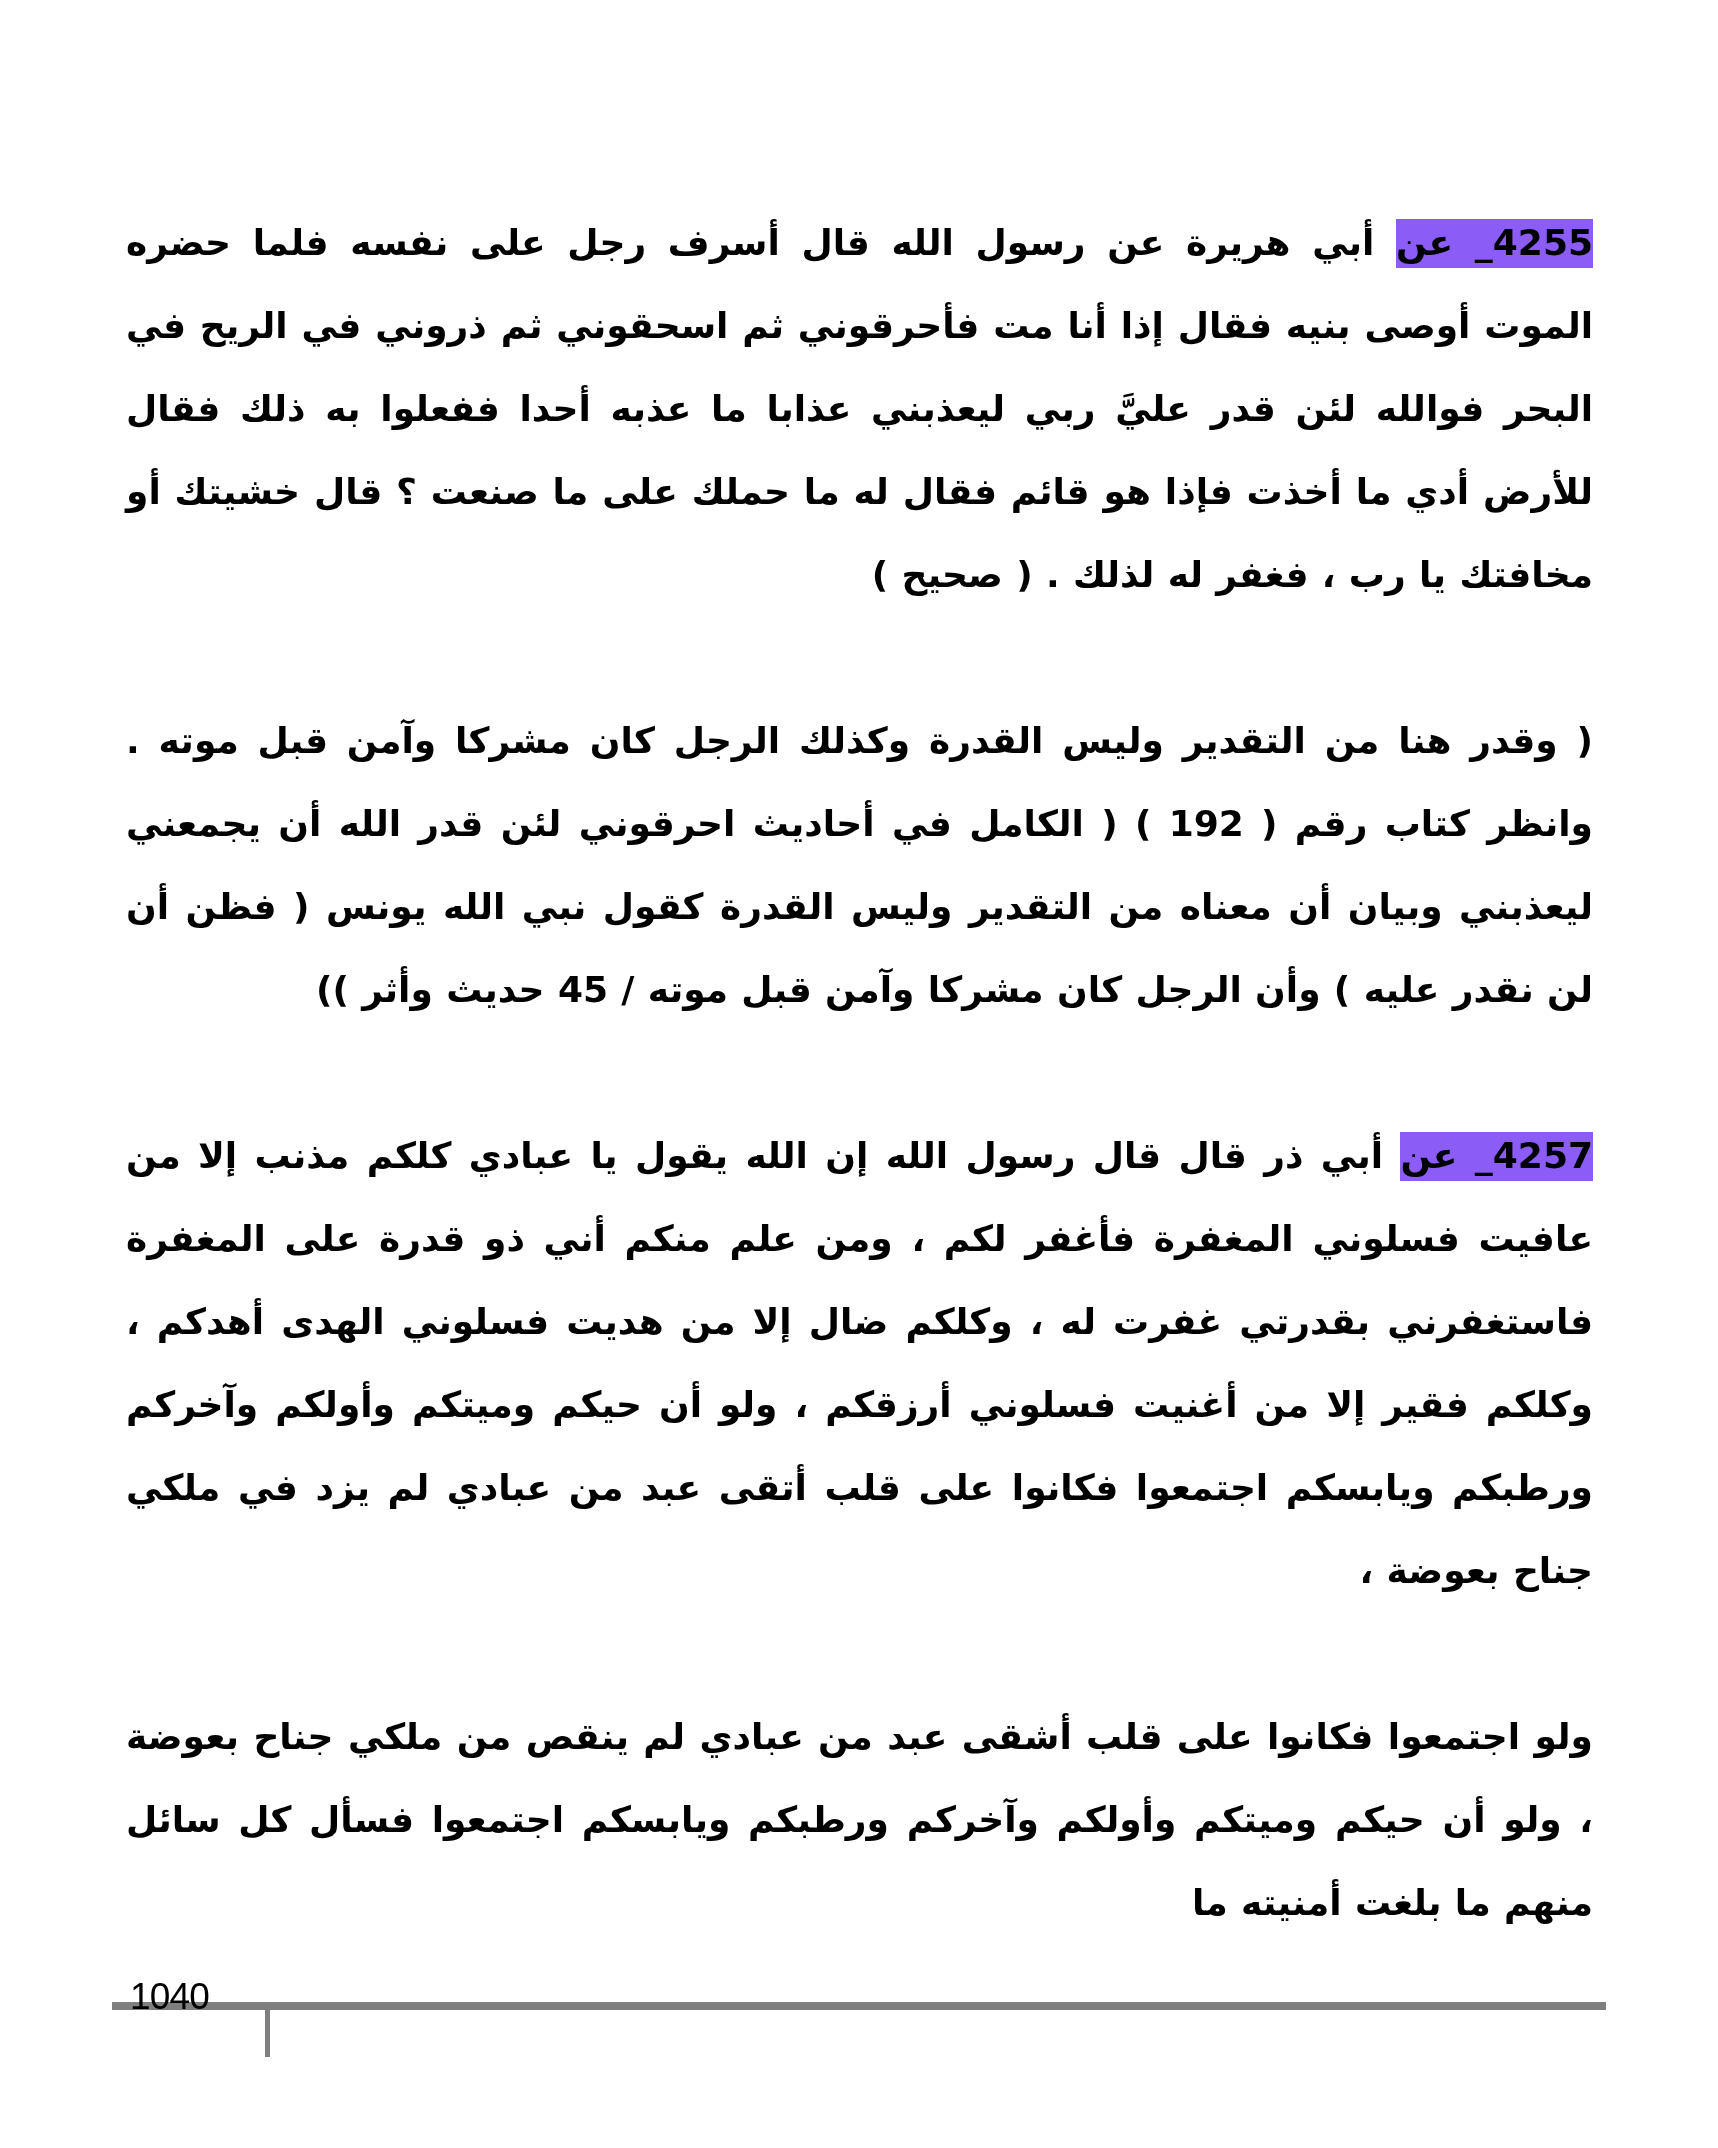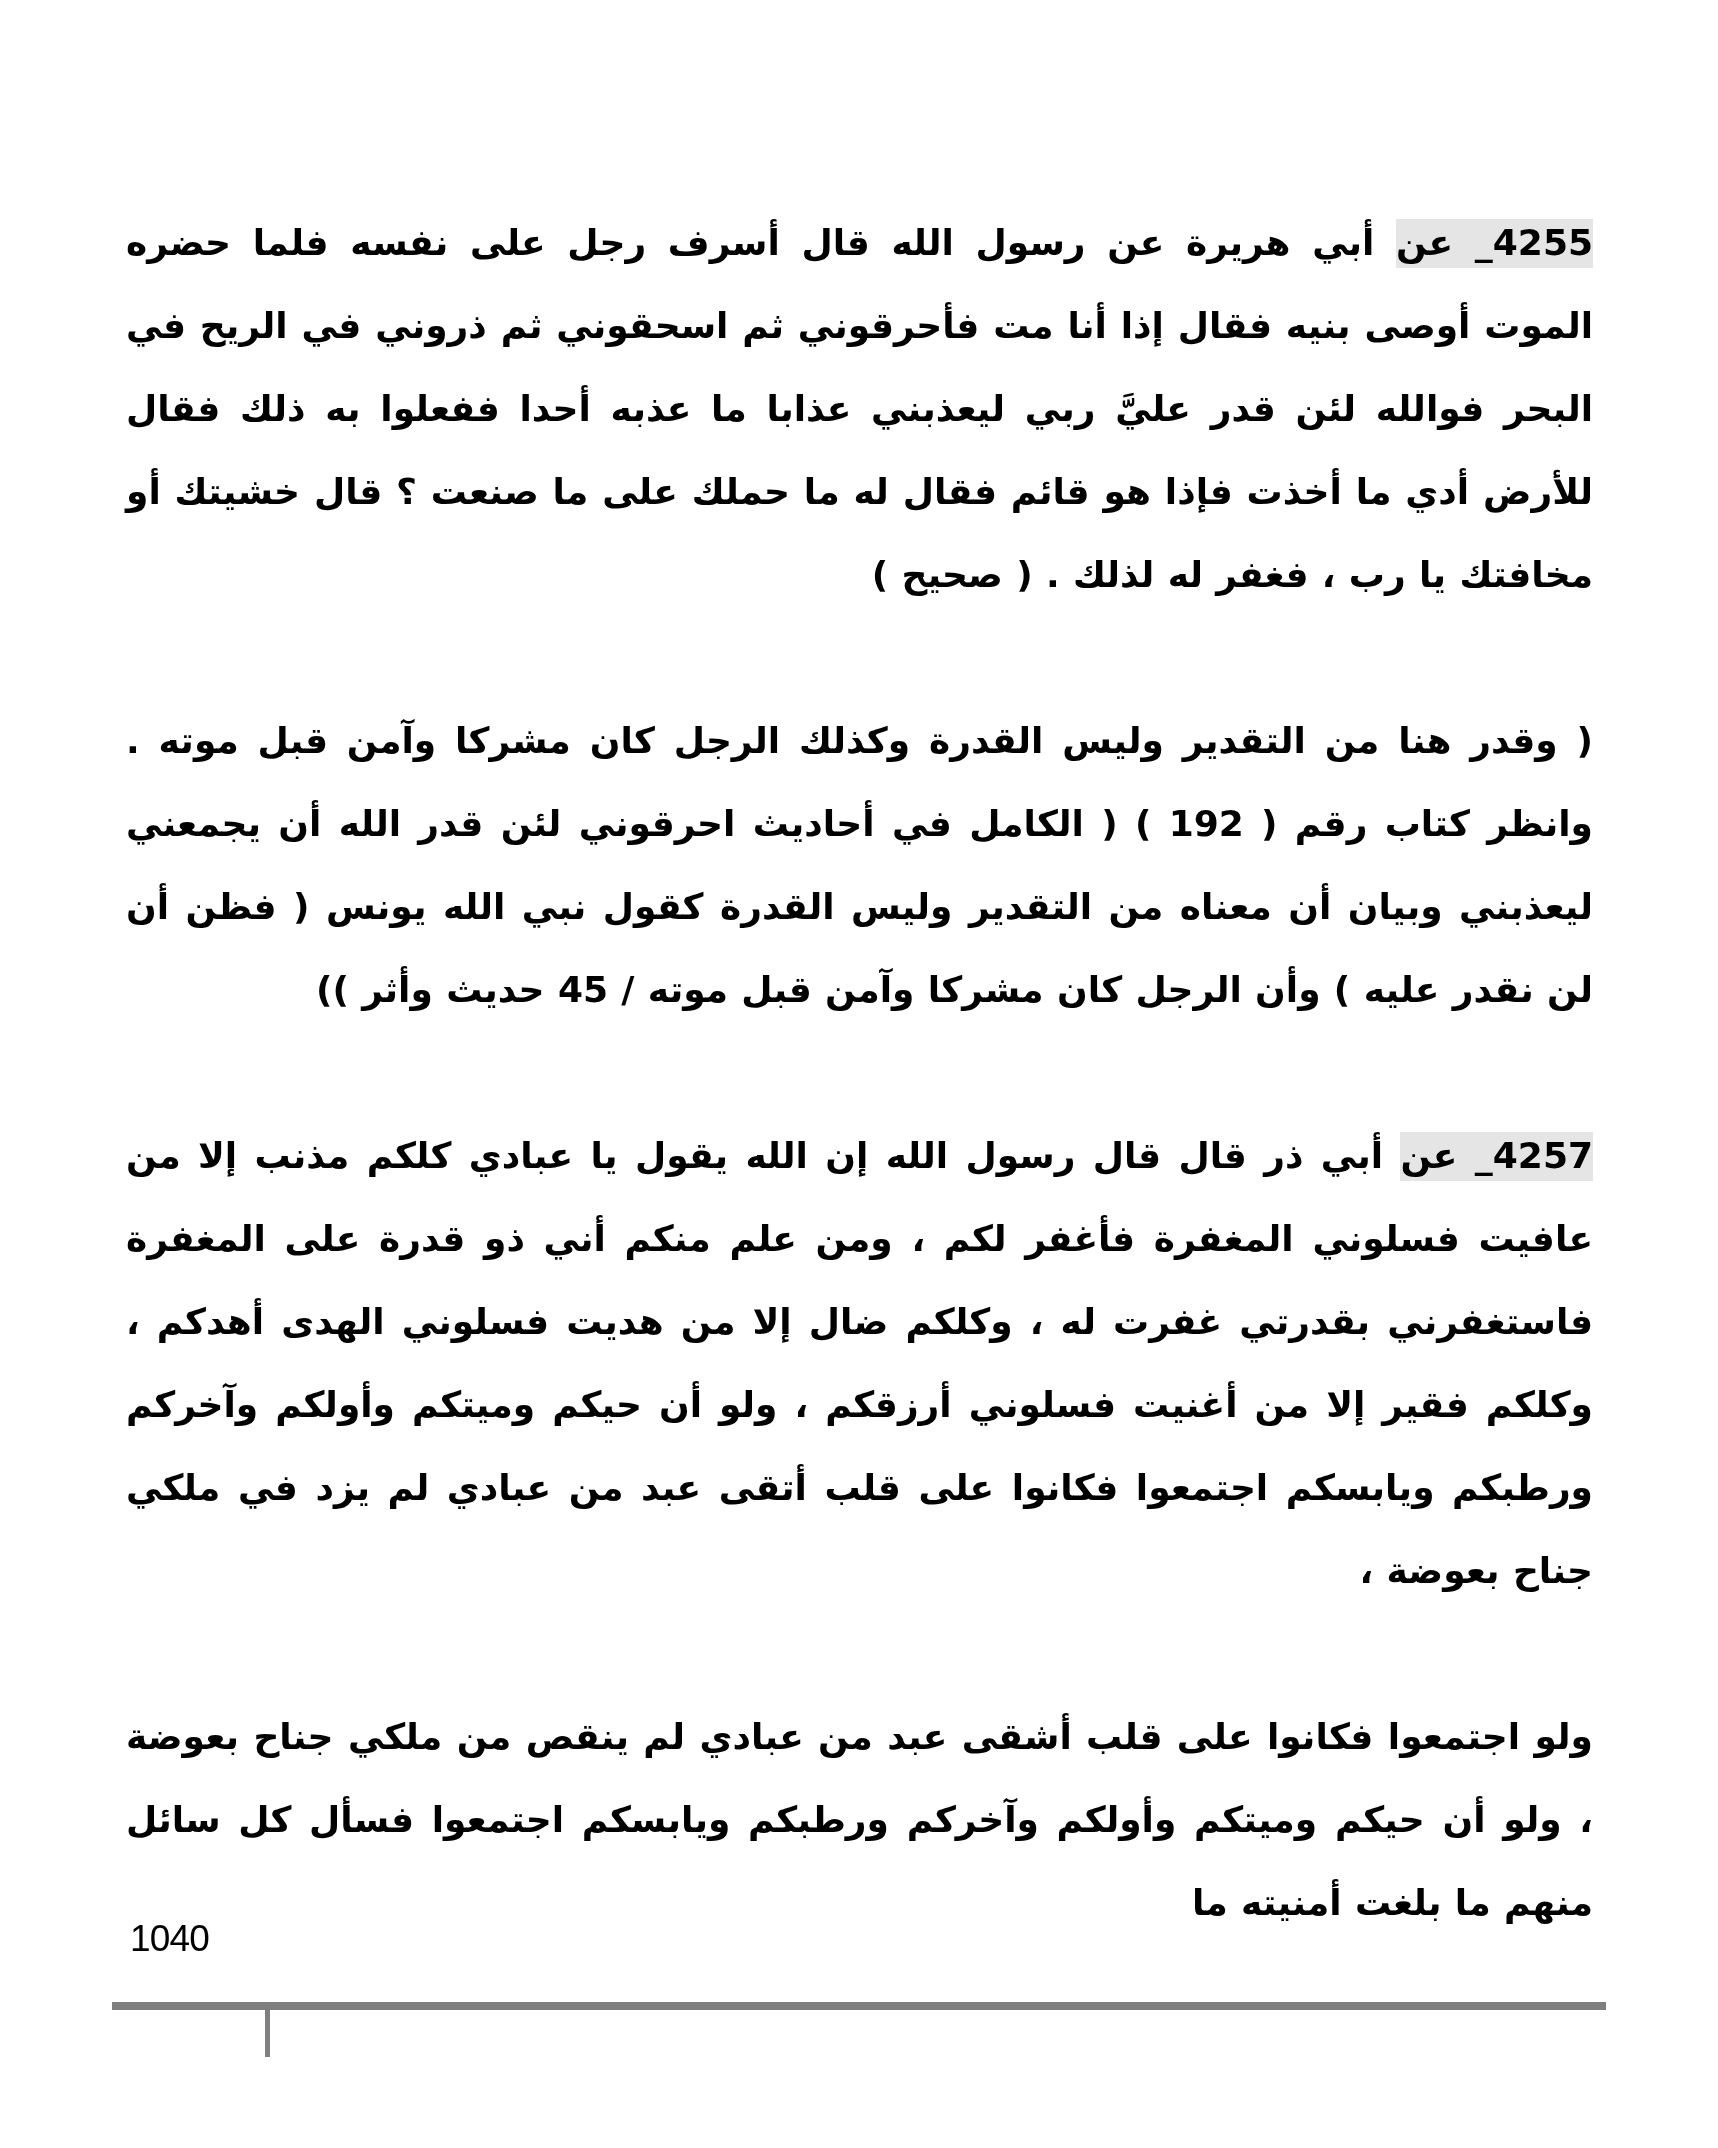--- a/index.html
+++ b/index.html
@@ -27,21 +27,21 @@
       font-size: 36px;
       font-weight: bold;
       line-height: 83px;
       margin: 0 0 83px 0;
       text-align: justify;
       text-align-last: right;
       word-spacing: 0.8px;
     }
     .para.last { margin-bottom: 0; }
     .hl {
-      background: #e5e5e5;
+      background: #8b5cf6;
       padding: 3.4px 0 5px 0;
     }
     .footer-rule {
       position: absolute;
       left: 112px;
       top: 2002px;
       width: 1494px;
       height: 7.6px;
       background: #7f7f7f;
     }
@@ -49,21 +49,21 @@
       position: absolute;
       left: 265px;
       top: 2010px;
       width: 5px;
       height: 47px;
       background: #7f7f7f;
     }
     .page-number {
       position: absolute;
       left: 130px;
-      top: 1918px;
+      top: 1976px;
       font-family: "Liberation Sans", sans-serif;
       font-size: 37px;
       color: #000000;
       letter-spacing: -0.8px;
     }
   </style>
 </head>
 <body>
 
 <main class="page-body" dir="rtl" lang="ar">

